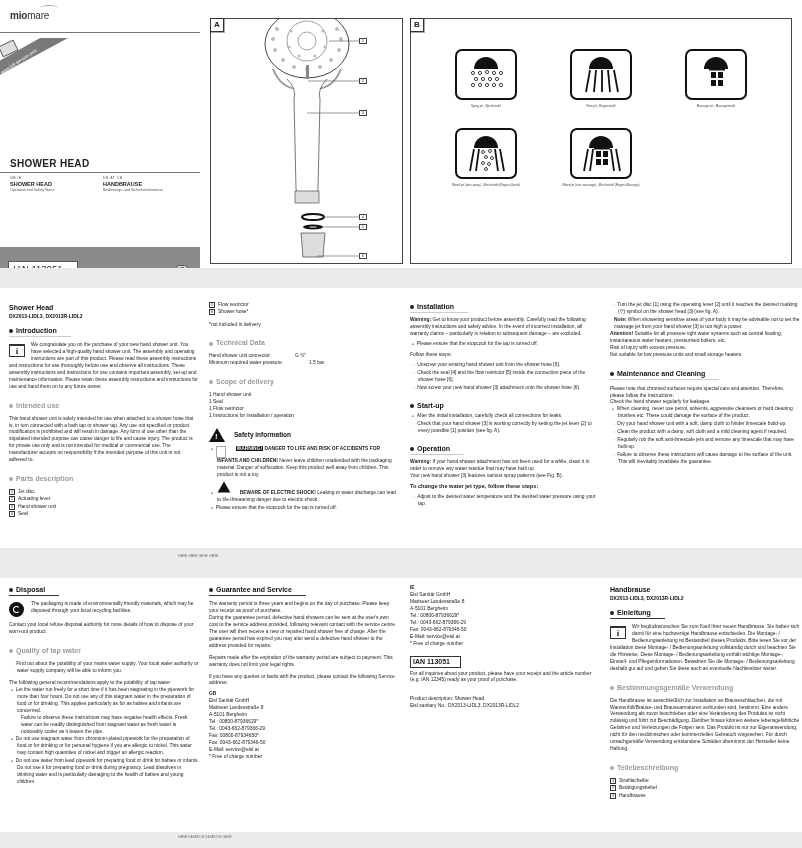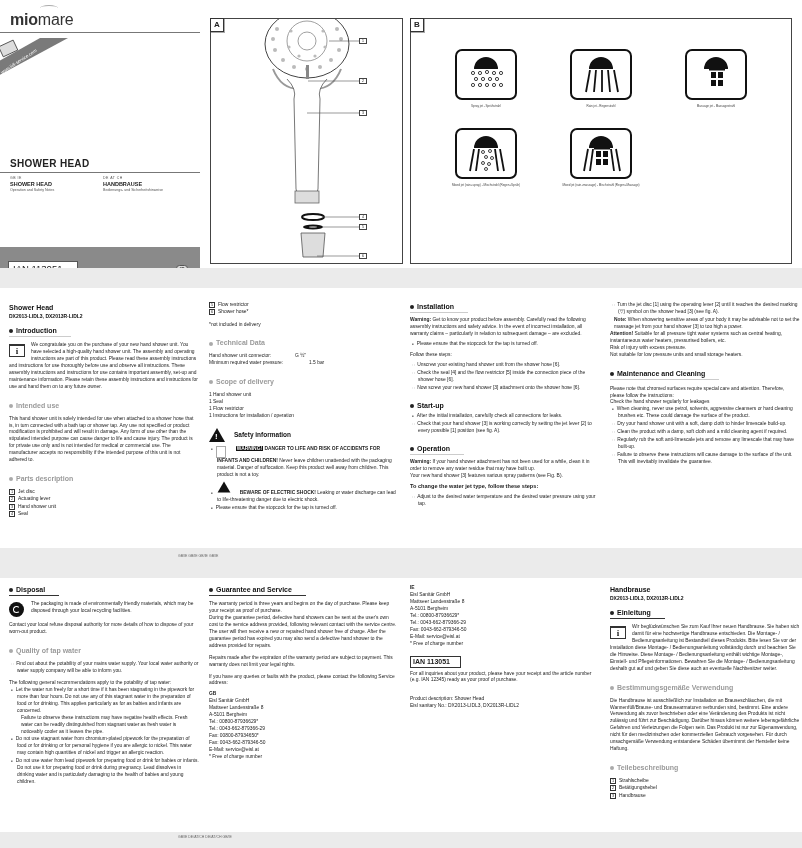--- a/index.html
+++ b/index.html
@@ -1,21 +1,21 @@
 <!DOCTYPE html>
 <html><head>
 <meta charset="utf-8">
 <style>
 *{box-sizing:border-box;margin:0;padding:0}
 body{width:802px;height:848px;background:#fff;font-family:"Liberation Sans",sans-serif;color:#222;position:relative;overflow:hidden;font-size:5px;line-height:1.38}
 .abs{position:absolute}
 .sep{position:absolute;left:0;width:802px;background:#ebebeb}
 .hr{position:absolute;height:1px;background:#999}
 
-.logo{left:10px;top:9px;font-size:16px;letter-spacing:-0.2px;color:#333}
+.logo{left:10px;top:9px;font-size:10px;letter-spacing:-0.2px;color:#333}
 .logo b{font-weight:bold}
 .swoosh{left:40px;top:5px;width:18px;height:6px;border-top:1px solid #aaa;border-radius:50%}
 .banner{left:-6px;top:38px;width:80px;height:40px}
 .cover-title{left:10px;top:157px;font-size:10px;font-weight:bold;letter-spacing:0.3px}
 .flags{font-size:3.5px;color:#555;letter-spacing:0.5px}
 .sub-title{font-size:5.5px;font-weight:bold}
 .sub-note{font-size:3.6px;color:#555}
 .ian-band{left:0;top:247px;width:200px;height:37px;background:#8a8a8a}
 .ian-box{left:8px;top:261px;width:70px;height:14px;background:#fff;border:1px solid #555;font-size:9.5px;padding-left:4px;line-height:13px}
 .gb-badge{left:176px;top:265px;width:12px;height:7px;border:1px solid #555;border-radius:4px;font-size:3.5px;text-align:center;line-height:6px;font-weight:bold;background:#ddd}

